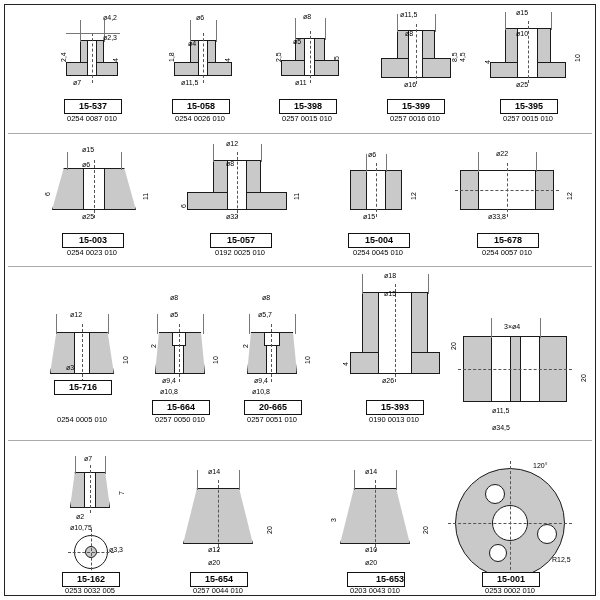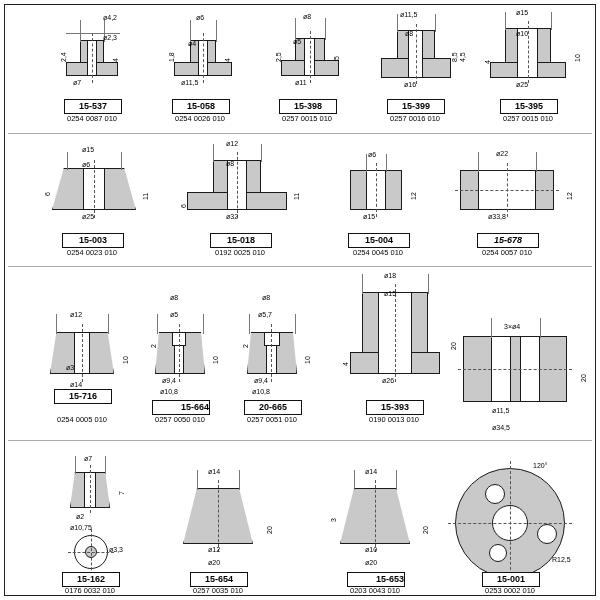--- a/index.html
+++ b/index.html
@@ -172,21 +172,21 @@
     <div class="solid" style="left:213px;top:160px;width:48px;height:33px;"></div>
     <div class="white" style="left:227px;top:160px;width:20px;height:50px;"></div>
     <div class="center-v" style="left:237px;top:152px;height:66px;"></div>
     <div class="ext" style="left:213px;top:144px;height:18px;"></div>
     <div class="ext" style="left:261px;top:144px;height:18px;"></div>
     <div class="dim" style="left:226px;top:140px;">ø12</div>
     <div class="dim" style="left:226px;top:160px;">ø8</div>
     <div class="dim" style="left:226px;top:213px;">ø32</div>
     <div class="dimv" style="left:180px;top:208px;">6</div>
     <div class="dimv" style="left:293px;top:200px;">11</div>
-    <div class="plabel" style="left:210px;top:233px;width:60px;">15-018</div>
+    <div class="plabel" style="left:210px;top:233px;width:60px;">15-057</div>
     <div class="pcode" style="left:204px;top:248px;width:72px;">0192 0025 010</div>
   </div>
 
   <div class="cell">
     <div class="solid" style="left:350px;top:170px;width:52px;height:40px;"></div>
     <div class="white" style="left:366px;top:170px;width:20px;height:40px;"></div>
     <div class="center-v" style="left:376px;top:163px;height:54px;"></div>
     <div class="ext" style="left:366px;top:154px;height:18px;"></div>
     <div class="ext" style="left:386px;top:154px;height:18px;"></div>
     <div class="dim" style="left:368px;top:151px;">ø6</div>
@@ -199,56 +199,56 @@
   <div class="cell">
     <div class="solid" style="left:460px;top:170px;width:94px;height:40px;"></div>
     <div class="white" style="left:478px;top:170px;width:58px;height:40px;"></div>
     <div class="center-h" style="left:455px;top:190px;width:104px;"></div>
     <div class="center-v" style="left:507px;top:163px;height:54px;"></div>
     <div class="ext" style="left:478px;top:152px;height:20px;"></div>
     <div class="ext" style="left:536px;top:152px;height:20px;"></div>
     <div class="dim" style="left:496px;top:150px;">ø22</div>
     <div class="dim" style="left:488px;top:213px;">ø33,8</div>
     <div class="dimv" style="left:566px;top:200px;">12</div>
-    <div class="plabel" style="left:477px;top:233px;width:60px;font-style:italic;">15-678</div>
+    <div class="plabel" style="left:477px;top:233px;width:60px;">15-678</div>
     <div class="pcode" style="left:471px;top:248px;width:72px;">0254 0057 010</div>
   </div>
 
   <div class="hline" style="left:8px;top:266px;width:584px;background:#aaa;"></div>
 
   <div class="cell">
     <div class="trap" style="left:50px;top:332px;width:64px;height:42px;clip-path:polygon(10% 0%, 90% 0%, 100% 100%, 0% 100%);border:none;"></div>
     <div class="nofill" style="left:50px;top:332px;width:64px;height:42px;clip-path:polygon(10% 0%, 90% 0%, 100% 100%, 0% 100%);"></div>
     <div class="white" style="left:74px;top:332px;width:16px;height:42px;"></div>
     <div class="center-v" style="left:82px;top:324px;height:58px;"></div>
     <div class="ext" style="left:56px;top:314px;height:20px;"></div>
     <div class="ext" style="left:108px;top:314px;height:20px;"></div>
     <div class="dim" style="left:70px;top:311px;">ø12</div>
     <div class="dim" style="left:66px;top:364px;">ø3</div>
     <div class="dim" style="left:70px;top:381px;">ø14</div>
     <div class="dimv" style="left:122px;top:364px;">10</div>
-    <div class="plabel" style="left:54px;top:389px;width:56px;">15-716</div>
+    <div class="plabel" style="left:54px;top:380px;width:56px;">15-716</div>
     <div class="pcode" style="left:46px;top:415px;width:72px;">0254 0005 010</div>
   </div>
 
   <div class="cell">
     <div class="trap" style="left:155px;top:332px;width:50px;height:42px;clip-path:polygon(8% 0%, 92% 0%, 100% 100%, 0% 100%);border:none;"></div>
     <div class="nofill" style="left:155px;top:332px;width:50px;height:42px;clip-path:polygon(8% 0%, 92% 0%, 100% 100%, 0% 100%);"></div>
     <div class="white" style="left:172px;top:332px;width:14px;height:14px;"></div>
     <div class="white" style="left:174px;top:345px;width:10px;height:29px;"></div>
     <div class="center-v" style="left:179px;top:324px;height:58px;"></div>
     <div class="ext" style="left:157px;top:314px;height:20px;"></div>
     <div class="ext" style="left:203px;top:314px;height:20px;"></div>
     <div class="dim" style="left:170px;top:294px;">ø8</div>
     <div class="dim" style="left:170px;top:311px;">ø5</div>
     <div class="dim" style="left:162px;top:377px;">ø9,4</div>
     <div class="dim" style="left:160px;top:388px;">ø10,8</div>
     <div class="dimv" style="left:150px;top:348px;">2</div>
     <div class="dimv" style="left:212px;top:364px;">10</div>
-    <div class="plabel" style="left:152px;top:400px;width:56px;text-align:right;">15-664</div>
+    <div class="plabel" style="left:152px;top:400px;width:56px;">15-664</div>
     <div class="pcode" style="left:144px;top:415px;width:72px;">0257 0050 010</div>
   </div>
 
   <div class="cell">
     <div class="trap" style="left:247px;top:332px;width:50px;height:42px;clip-path:polygon(8% 0%, 92% 0%, 100% 100%, 0% 100%);border:none;"></div>
     <div class="nofill" style="left:247px;top:332px;width:50px;height:42px;clip-path:polygon(8% 0%, 92% 0%, 100% 100%, 0% 100%);"></div>
     <div class="white" style="left:264px;top:332px;width:16px;height:14px;"></div>
     <div class="white" style="left:266px;top:345px;width:11px;height:29px;"></div>
     <div class="center-v" style="left:271px;top:324px;height:58px;"></div>
     <div class="ext" style="left:249px;top:314px;height:20px;"></div>
@@ -304,35 +304,35 @@
     <div class="dim" style="left:84px;top:455px;">ø7</div>
     <div class="dim" style="left:76px;top:513px;">ø2</div>
     <div class="dim" style="left:70px;top:524px;">ø10,75</div>
     <div class="dimv" style="left:118px;top:495px;">7</div>
     <div class="circ" style="left:74px;top:535px;width:34px;height:34px;"></div>
     <div class="circf" style="left:85px;top:546px;width:12px;height:12px;"></div>
     <div class="center-h" style="left:68px;top:552px;width:46px;"></div>
     <div class="center-v" style="left:91px;top:529px;height:46px;"></div>
     <div class="dim" style="left:109px;top:546px;">ø3,3</div>
     <div class="plabel" style="left:62px;top:572px;width:56px;">15-162</div>
-    <div class="pcode" style="left:54px;top:586px;width:72px;">0176 0032 010</div>
+    <div class="pcode" style="left:54px;top:586px;width:72px;">0253 0032 005</div>
   </div>
 
   <div class="cell">
     <div class="trap" style="left:183px;top:488px;width:70px;height:56px;clip-path:polygon(20% 0%, 80% 0%, 100% 100%, 0% 100%);border:none;"></div>
     <div class="nofill" style="left:183px;top:488px;width:70px;height:56px;clip-path:polygon(20% 0%, 80% 0%, 100% 100%, 0% 100%);"></div>
     <div class="center-v" style="left:218px;top:480px;height:72px;"></div>
     <div class="ext" style="left:197px;top:470px;height:20px;"></div>
     <div class="ext" style="left:239px;top:470px;height:20px;"></div>
     <div class="dim" style="left:208px;top:468px;">ø14</div>
     <div class="dim" style="left:208px;top:546px;">ø12</div>
     <div class="dim" style="left:208px;top:559px;">ø20</div>
     <div class="dimv" style="left:266px;top:534px;">20</div>
     <div class="plabel" style="left:190px;top:572px;width:56px;">15-654</div>
-    <div class="pcode" style="left:182px;top:586px;width:72px;">0257 0035 010</div>
+    <div class="pcode" style="left:182px;top:586px;width:72px;">0257 0044 010</div>
   </div>
 
   <div class="cell">
     <div class="trap" style="left:340px;top:488px;width:70px;height:56px;clip-path:polygon(20% 0%, 80% 0%, 100% 100%, 0% 100%);border:none;"></div>
     <div class="nofill" style="left:340px;top:488px;width:70px;height:56px;clip-path:polygon(20% 0%, 80% 0%, 100% 100%, 0% 100%);"></div>
     <div class="center-v" style="left:375px;top:480px;height:72px;"></div>
     <div class="ext" style="left:354px;top:470px;height:20px;"></div>
     <div class="ext" style="left:396px;top:470px;height:20px;"></div>
     <div class="dim" style="left:365px;top:468px;">ø14</div>
     <div class="dim" style="left:365px;top:546px;">ø10</div>

